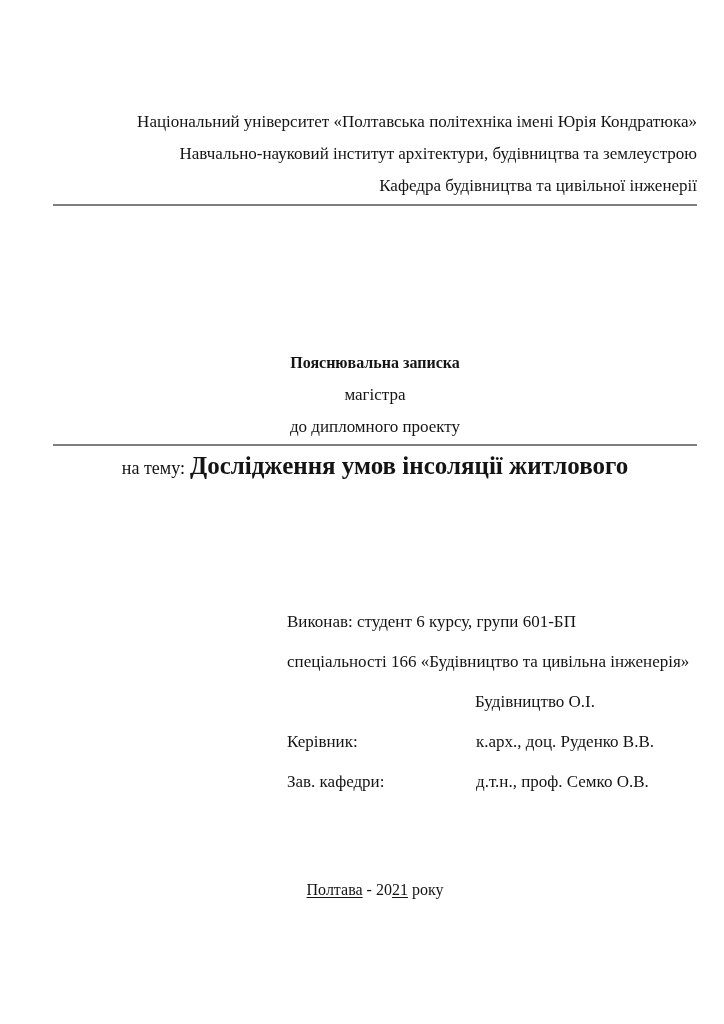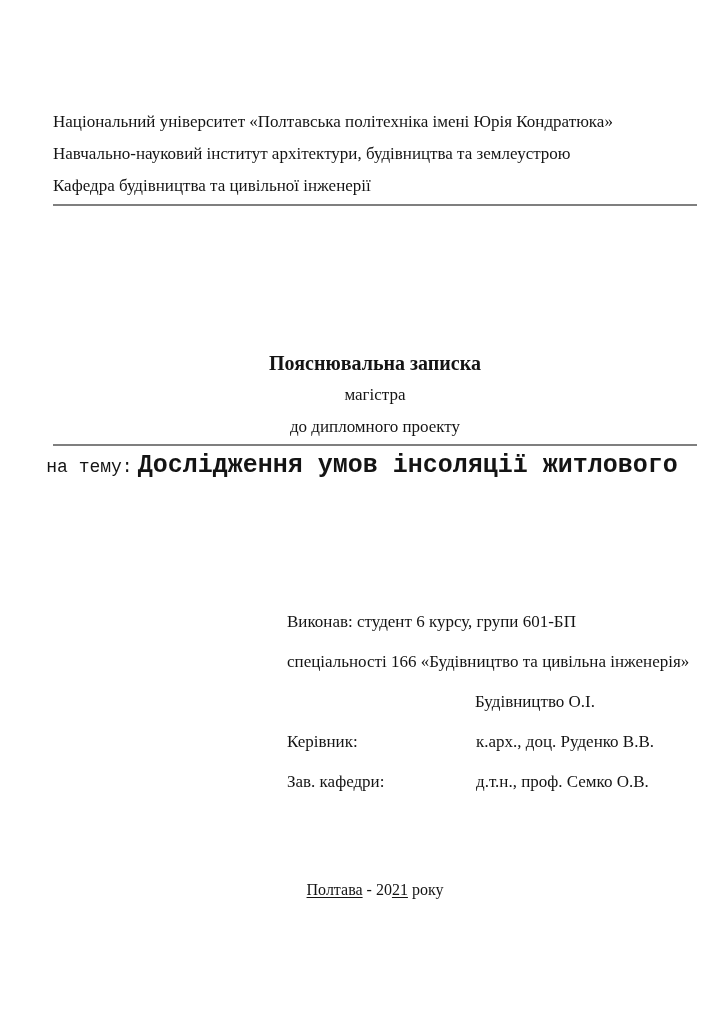--- a/index.html
+++ b/index.html
@@ -8,47 +8,46 @@
     width: 724px;
     height: 1024px;
     background: #ffffff;
     font-family: "Liberation Serif", "DejaVu Serif", serif;
     color: #141414;
     overflow: hidden;
   }
   .header {
     position: absolute;
     top: 106px; left: 53px; width: 644px;
-    text-align: left;
+    text-align: right;
     font-size: 17px;
     line-height: 32px;
     white-space: nowrap;
     font-family: Liberation Serif, serif;
   }
   .rule {
     position: absolute;
     left: 53px; width: 644px; height: 2px;
     background: #7f7f7f;
   }
   .rule-top { top: 204px; }
   .rule-title { top: 444px; }
   .subject {
     position: absolute;
     top: 347px; left: 53px; width: 644px;
     text-align: center;
     font-size: 17px;
     line-height: 32px;
   }
-  .subject-main { font-weight: bold; font-size: 20px; }
+  .subject-main { font-weight: bold; font-size: 16px; }
   .topic {
     position: absolute;
-    top: 450px; left: 40px; width: 644px;
+    top: 450px; left: 53px; width: 644px;
     text-align: center;
     line-height: 31px;
-    font-family: Liberation Mono, monospace;
   }
   .topic-prefix { font-size: 18px; margin-right: 5px; }
   .topic-title { font-size: 25px; font-weight: bold; }
   .credits {
     position: absolute;
     top: 602px; left: 287px; width: 412px;
     font-size: 17px;
   }
   .credits-row { position: relative; height: 40px; line-height: 40px; white-space: nowrap; }
   .credits-name { position: absolute; left: 189px; top: 0; }

